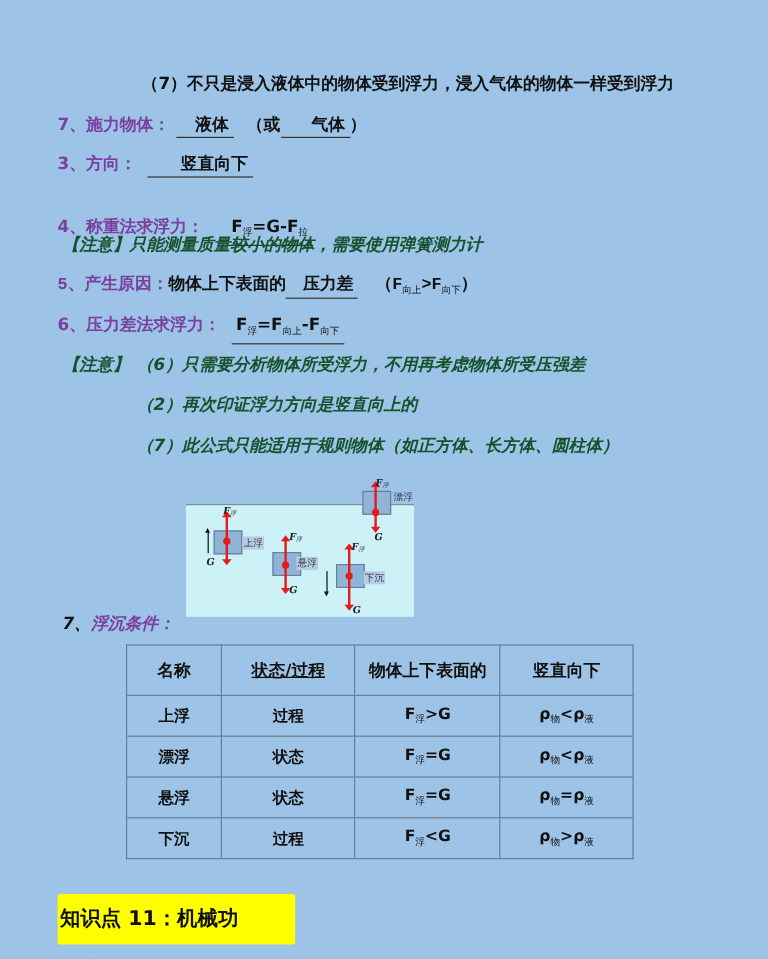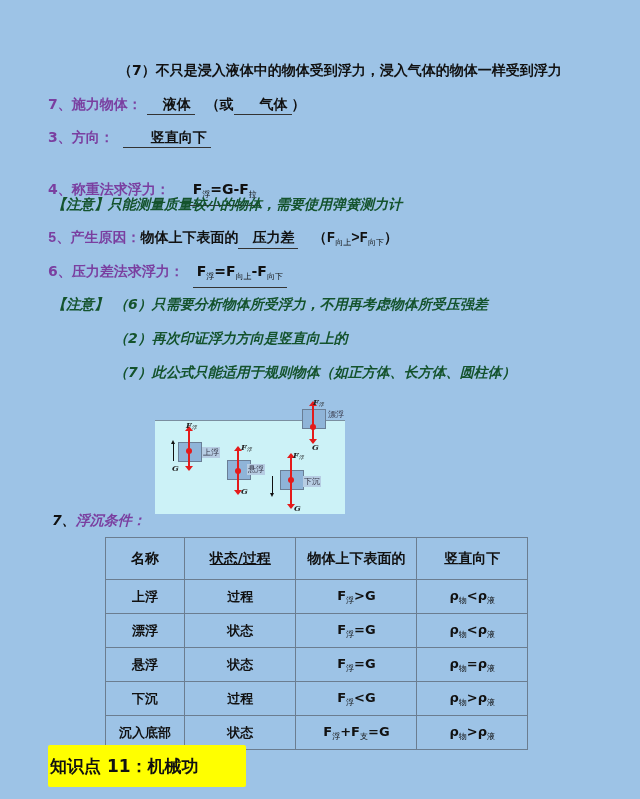--- a/index.html
+++ b/index.html
@@ -149,22 +149,16 @@
     <td>状态</td>
     <td><span>F</span><sub>浮</sub><span>=G</span></td>
     <td><span>ρ</span><sub>物</sub><span>=ρ</span><sub>液</sub></td>
   </tr>
   <tr>
     <td>下沉</td>
     <td>过程</td>
     <td><span>F</span><sub>浮</sub><span>&lt;G</span></td>
     <td><span>ρ</span><sub>物</sub><span>&gt;ρ</span><sub>液</sub></td>
   </tr>
-  <tr>
-    <td>沉入底部</td>
-    <td>状态</td>
-    <td><span>F</span><sub>浮</sub><span>+F</span><sub>支</sub><span>=G</span></td>
-    <td><span>ρ</span><sub>物</sub><span>&gt;ρ</span><sub>液</sub></td>
-  </tr>
 </tbody>
   </table>
 
 <div class="banner">知识点 11：机械功（功）</div>
 
 </body></html>

